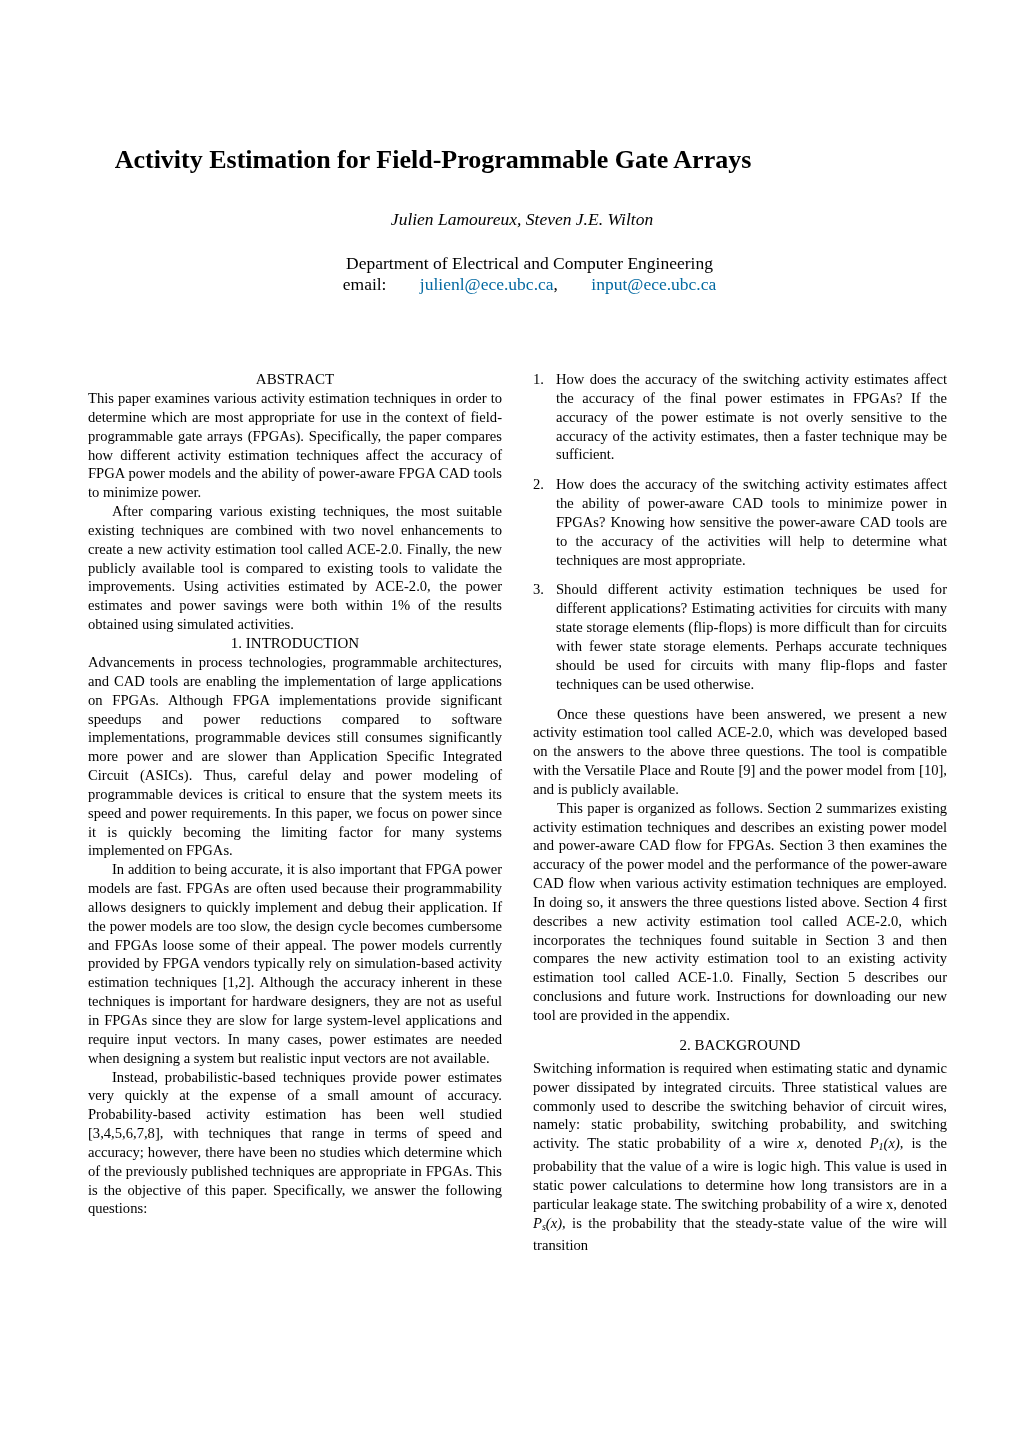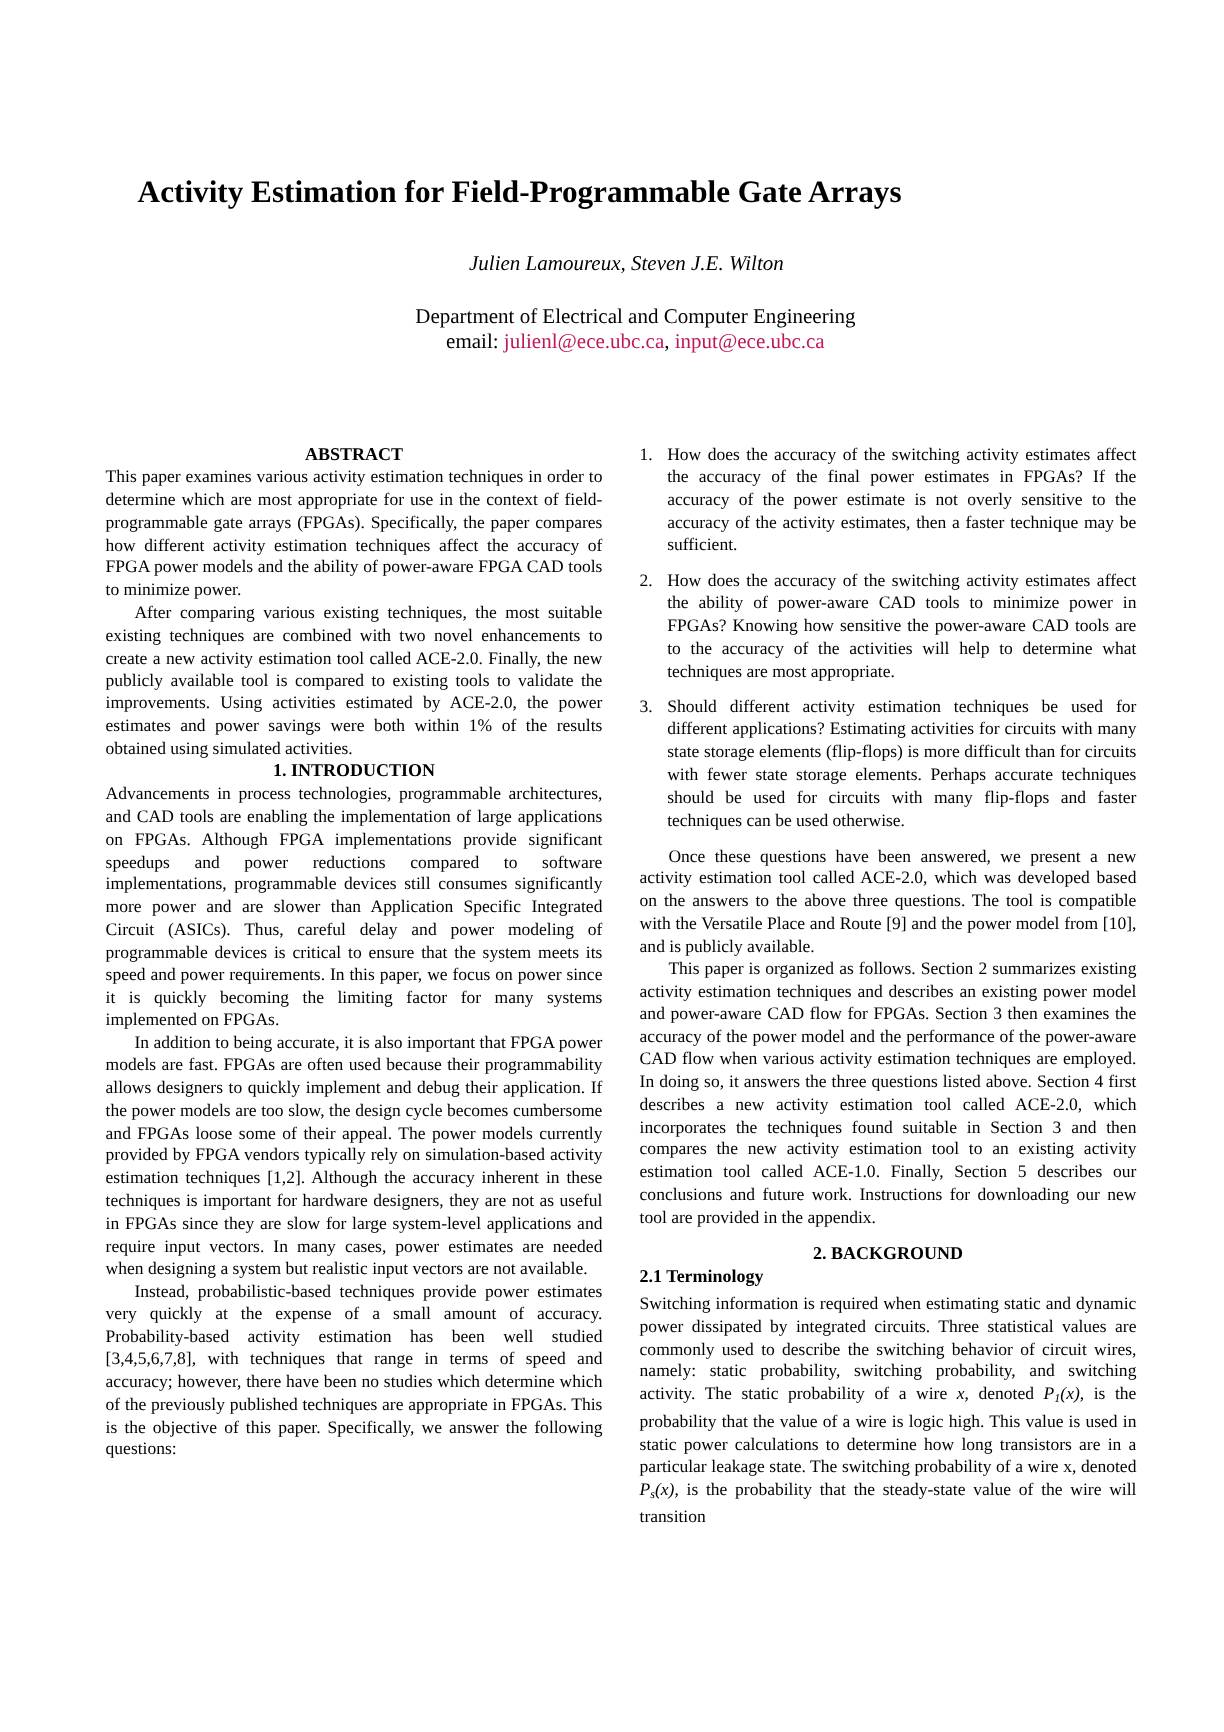--- a/index.html
+++ b/index.html
@@ -13,29 +13,29 @@
   }
   .authors {
     position: absolute; left: 12px; width: 1020px; top: 208px;
     text-align: center; font-style: italic; font-size: 17.5px; line-height: 22px;
   }
   .affil {
     position: absolute; left: 0; width: 1020px; top: 253px;
     text-align: center; font-size: 17.5px; line-height: 20.5px;
   }
   .affil div { white-space: nowrap; padding-left: 39px; }
-  .link { color: #be185d; }
+  .link { color: #0369a1; margin-left: 29px; }
   .col {
     position: absolute; top: 370px; width: 414px;
     font-size: 14.6px; line-height: 18.85px;
   }
   .col.left { left: 88px; }
   .col.right { left: 533px; }
   .h {
-    text-align: center; font-weight: bold; font-size: 15px; line-height: 19px;
+    text-align: center; font-weight: normal; font-size: 15px; line-height: 19px;
   }
   .sub { font-weight: bold; font-size: 15px; line-height: 19px; }
   p { margin: 0; text-align: justify; text-align-last: auto; }
   p.ind { text-indent: 24px; }
   .list { margin: 0; padding: 0; list-style: none; }
   .list li { position: relative; padding-left: 23px; text-align: justify; margin-bottom: 11px; }
   .list li .num { position: absolute; left: 0; top: 0; }
   .gap { height: 11px; }
   .sub-s { font-size: 10px; vertical-align: -2px; font-style: italic; }
 </style>
@@ -62,15 +62,14 @@
 <div class="col right">
   <ul class="list">
     <li><span class="num">1.</span><span>How does the accuracy of the switching activity estimates affect the accuracy of the final power estimates in FPGAs?  If the accuracy of the power estimate is not overly sensitive to the accuracy of the activity estimates, then a faster technique may be sufficient.</span></li>
     <li><span class="num">2.</span><span>How does the accuracy of the switching activity estimates affect the ability of power-aware CAD tools to minimize power in FPGAs?  Knowing how sensitive the power-aware CAD tools are to the accuracy of the activities will help to determine what techniques are most appropriate.</span></li>
     <li><span class="num">3.</span><span>Should different activity estimation techniques be used for different applications?  Estimating activities for circuits with many state storage elements (flip-flops) is more difficult than for circuits with fewer state storage elements.  Perhaps accurate techniques should be used for circuits with many flip-flops and faster techniques can be used otherwise.</span></li>
   </ul>
   <p class="ind">Once these questions have been answered, we present a new activity estimation tool called ACE-2.0, which was developed based on the answers to the above three questions.  The tool is compatible with the Versatile Place and Route [9] and the power model from [10], and is publicly available.</p>
   <p class="ind">This paper is organized as follows.  Section 2 summarizes existing activity estimation techniques and describes an existing power model and power-aware CAD flow for FPGAs.  Section 3 then examines the accuracy of the power model and the performance of the power-aware CAD flow when various activity estimation techniques are employed.  In doing so, it answers the three questions listed above. Section 4 first describes a new activity estimation tool called ACE-2.0, which incorporates the techniques found suitable in Section 3 and then compares the new activity estimation tool to an existing activity estimation tool called ACE-1.0.  Finally, Section 5 describes our conclusions and future work.   Instructions for downloading our new tool are provided in the appendix.</p>
   <div class="gap"></div>
   <div class="h">2. BACKGROUND</div>
-  <div class="sub">2.1 Terminology</div>
   <p style="margin-top:4px"><span>Switching information is required when estimating static and dynamic power dissipated by integrated circuits.   Three statistical values are commonly used to describe the switching behavior of circuit wires, namely: static probability, switching probability, and switching activity.  The static probability of a wire </span><i>x</i><span>, denoted </span><i><span>P</span><span class="sub-s">1</span><span>(x)</span></i><span>, is the probability that the value of a wire is logic high.  This value is used in static power calculations to determine how long transistors are in a particular leakage state.  The switching probability of a wire x, denoted </span><i><span>P</span><span class="sub-s">s</span><span>(x)</span></i><span>, is the probability that the steady-state value of the wire will transition</span></p>
 </div>
 
 </body></html>

